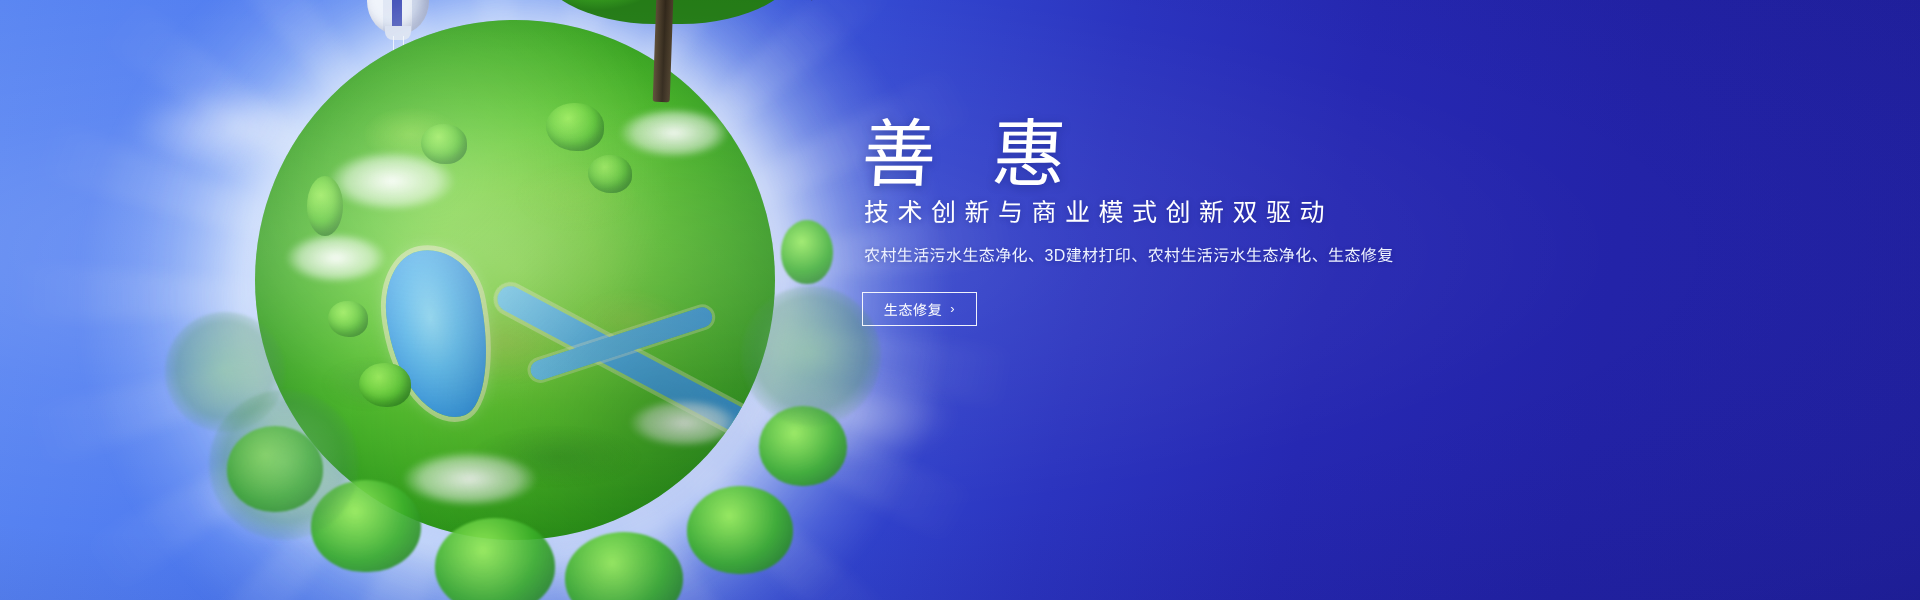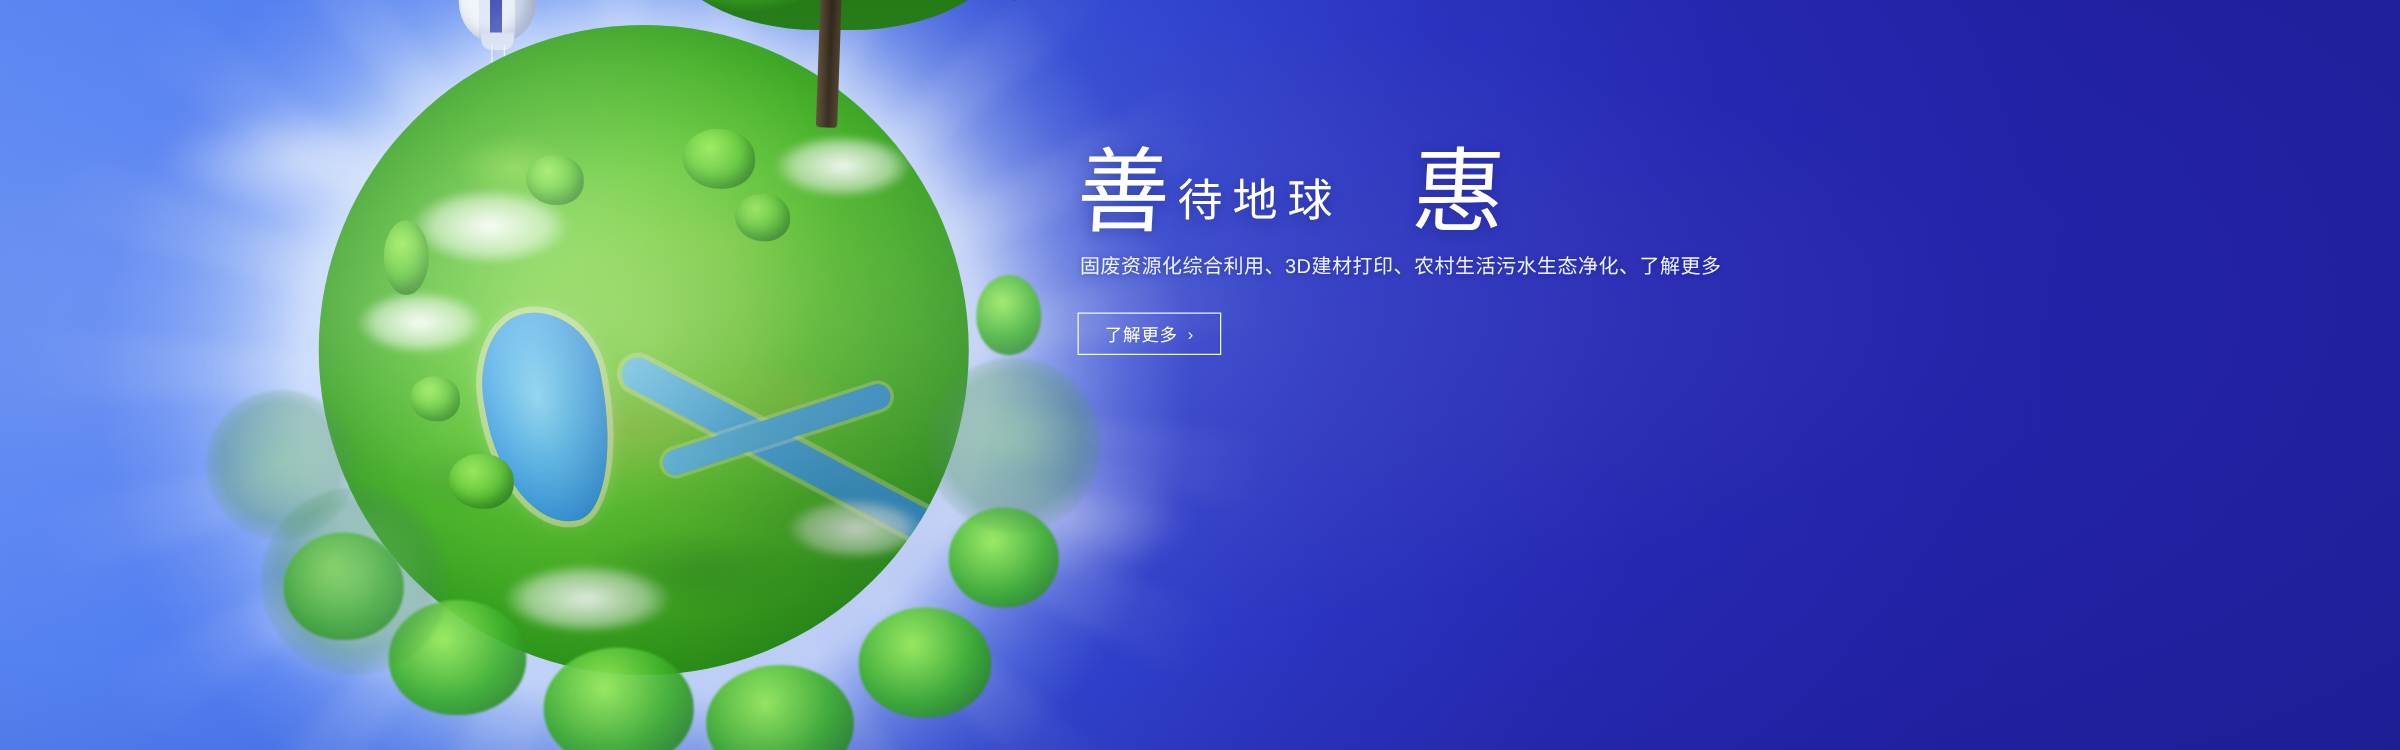--- a/index.html
+++ b/index.html
@@ -346,27 +346,27 @@
       <div class="tree-trunk"></div>
     </div>
   </div>
 
   <div class="vignette"></div>
 
   <div class="copy">
 
     <div class="headline">
       <span class="hl-big">善</span>
-      <span class="hl-small">待地球</span>
       <span class="hl-gap"></span>
       <span class="hl-big">惠</span>
     </div>
 
-
-    <div class="desc">固废资源化综合利用、3D建材打印、农村生活污水生态净化、了解更多</div>
+    <div class="subtitle">技术创新与商业模式创新双驱动</div>
+
+    <div class="desc">农村生活污水生态净化、3D建材打印、农村生活污水生态净化、生态修复</div>
 
     <button class="cta">
-      <span>了解更多</span>
+      <span>生态修复</span>
       <span class="chev">›</span>
     </button>
 
   </div>
 </div>
 
 </body></html>

